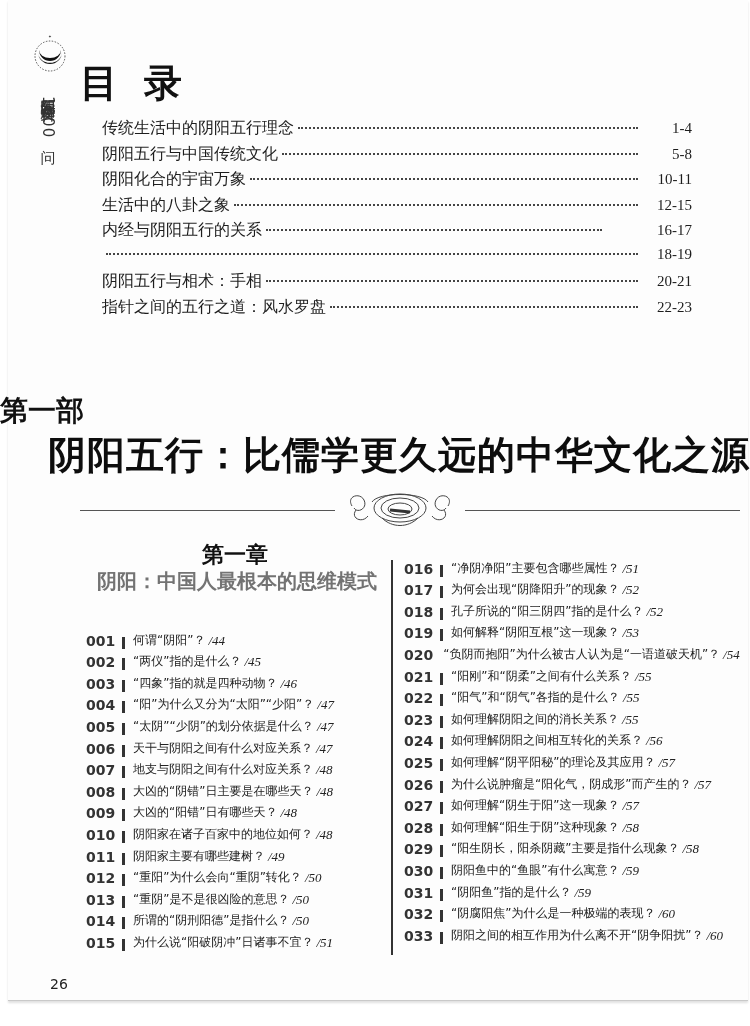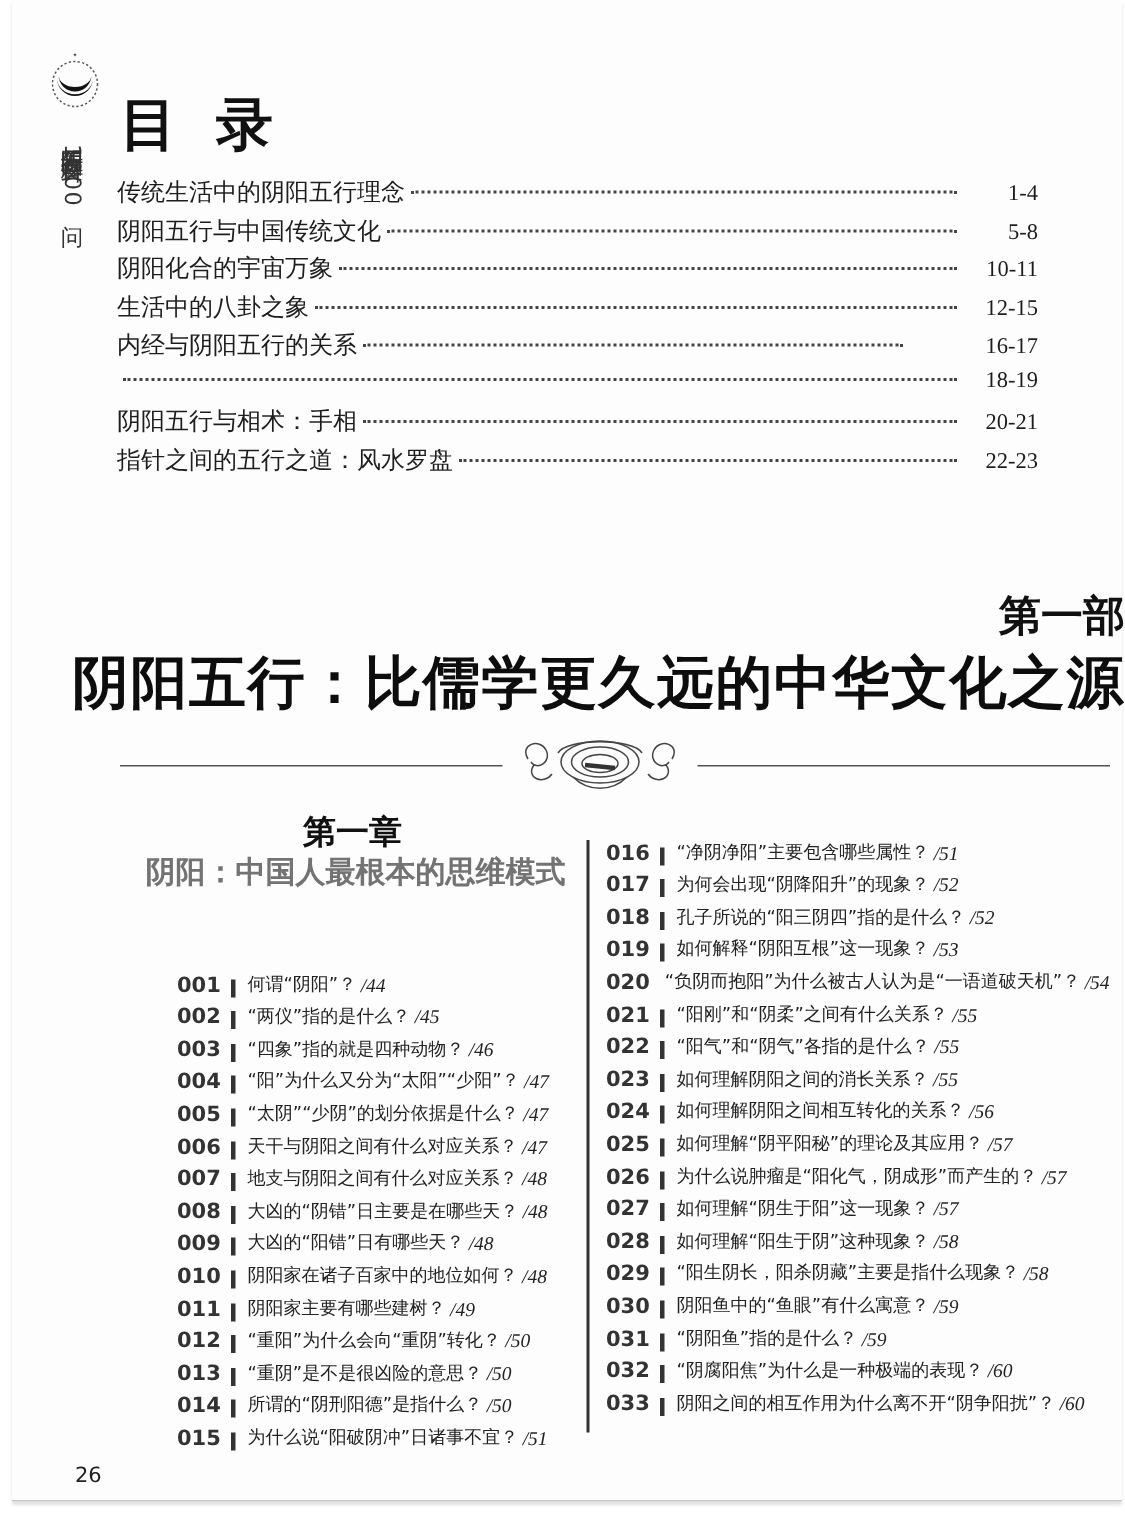--- a/index.html
+++ b/index.html
@@ -18,30 +18,30 @@
     position:absolute; left:38px; top:88px; width:20px;
     writing-mode:vertical-rl; font-size:15px; letter-spacing:1px; color:#333;
     font-family:"DejaVu Sans", sans-serif; line-height:20px;
   }
   .toc-heading {
     position:absolute; left:80px; top:58px; font-size:38px; letter-spacing:26px;
     font-family:"DejaVu Serif", serif; font-weight:bold; color:#111;
   }
   .toc-list { position:absolute; left:78px; top:118px; width:614px; }
   .toc-row {
-    display:flex; align-items:baseline; height:25.5px; font-size:16px; color:#1d1d1d;
+    display:flex; align-items:baseline; height:25.5px; font-size:16px; color:#1d1d1d;margin-left:24px;
   }
   .toc-row .t { white-space:nowrap; }
   .toc-row .dots {
     flex:1; border-bottom:2px dotted #444; margin:0 4px; transform:translateY(-4px);
   }
   .toc-row .p { white-space:nowrap; font-size:15px; min-width:50px; text-align:right; font-family:"Liberation Serif", serif; }
 
   .part-label {
-    position:absolute; left:0; width:750px; top:392px; text-align:right;
+    position:absolute; left:0; width:750px; top:392px; text-align:left;
     font-size:28px; font-weight:bold; font-family:Liberation Sans, sans-serif; color:#111;
   }
   .part-title {
     position:absolute; left:0; width:750px; top:430px; text-align:right;
     font-size:38px; font-weight:bold; font-family:"DejaVu Sans", sans-serif; color:#0d0d0d;
     letter-spacing:1px;
   }
   .ornament-row { position:absolute; left:80px; top:488px; width:660px; height:42px; }
   .rule-left { position:absolute; left:0; top:22px; width:255px; height:1px; background:#555; }
   .rule-right { position:absolute; left:385px; top:22px; width:275px; height:1px; background:#555; }
@@ -51,21 +51,21 @@
     position:absolute; left:130px; top:540px; width:210px; text-align:center;
     font-size:22px; font-weight:bold; font-family:"DejaVu Sans", sans-serif; color:#111;
   }
   .chapter-title {
     position:absolute; left:82px; top:568px; width:310px; text-align:center;
     font-size:20px; font-weight:bold; font-family:"DejaVu Sans", sans-serif; color:#737373;
   }
   .col-divider { position:absolute; left:391px; top:560px; width:2px; height:395px; background:#333; }
 
   .qlist { position:absolute; font-family:"DejaVu Sans", sans-serif; }
-  .qlist.left { left:86px; top:643px; width:300px;margin-left:32px; }
+  .qlist.left { left:86px; top:627px; width:300px; }
   .qlist.right { left:404px; top:555px; width:330px; }
   .q { display:flex; align-items:flex-end; height:21.6px; font-size:12px; color:#222; white-space:nowrap; }
   .q .num { font-weight:bold; font-size:14px; width:34px; color:#333; font-family:"DejaVu Sans", sans-serif; }
   .q .bar { display:inline-block; width:3px; height:12px; background:#333; margin:0 8px 0 2px; }
   .q .qt { }
   .q .pg { margin-left:3px; font-family:"Liberation Serif", serif; font-size:13px; font-style:italic; }
 
   .page-number {
     position:absolute; left:50px; top:976px; font-size:14px; font-family:"DejaVu Sans", sans-serif; color:#222;
   }

